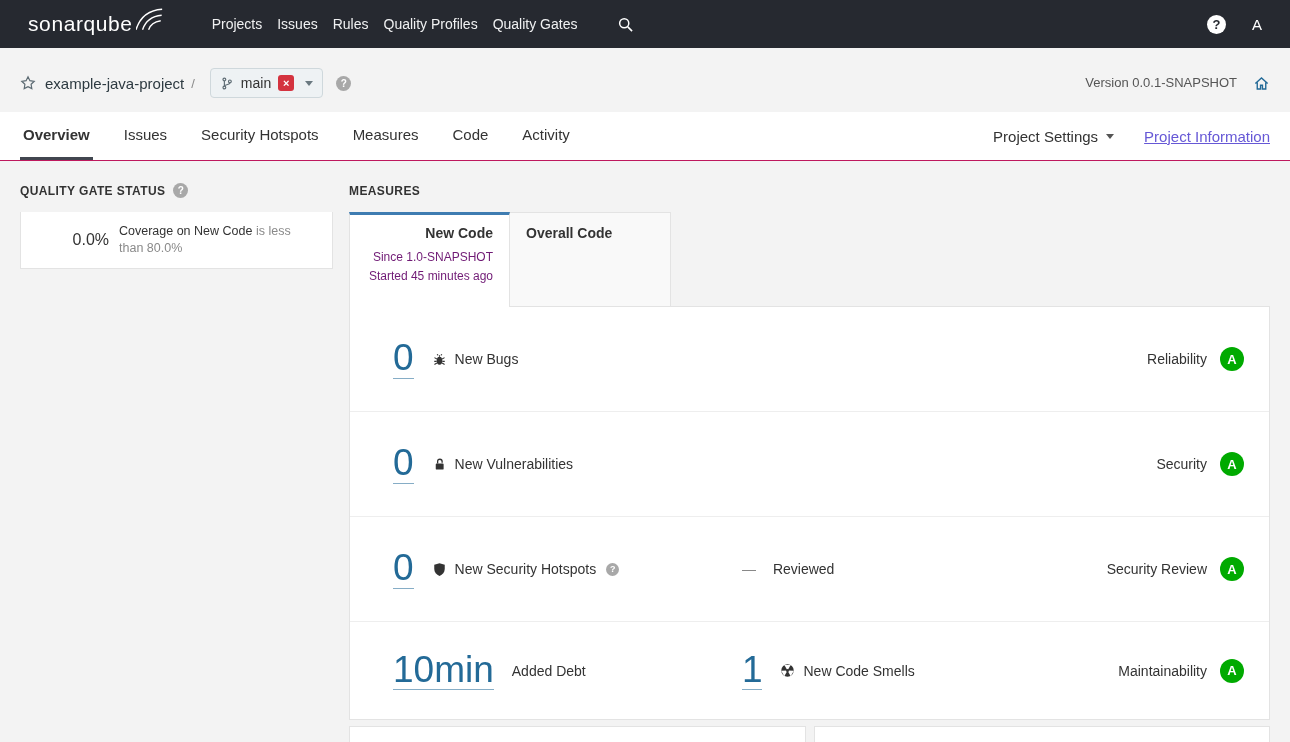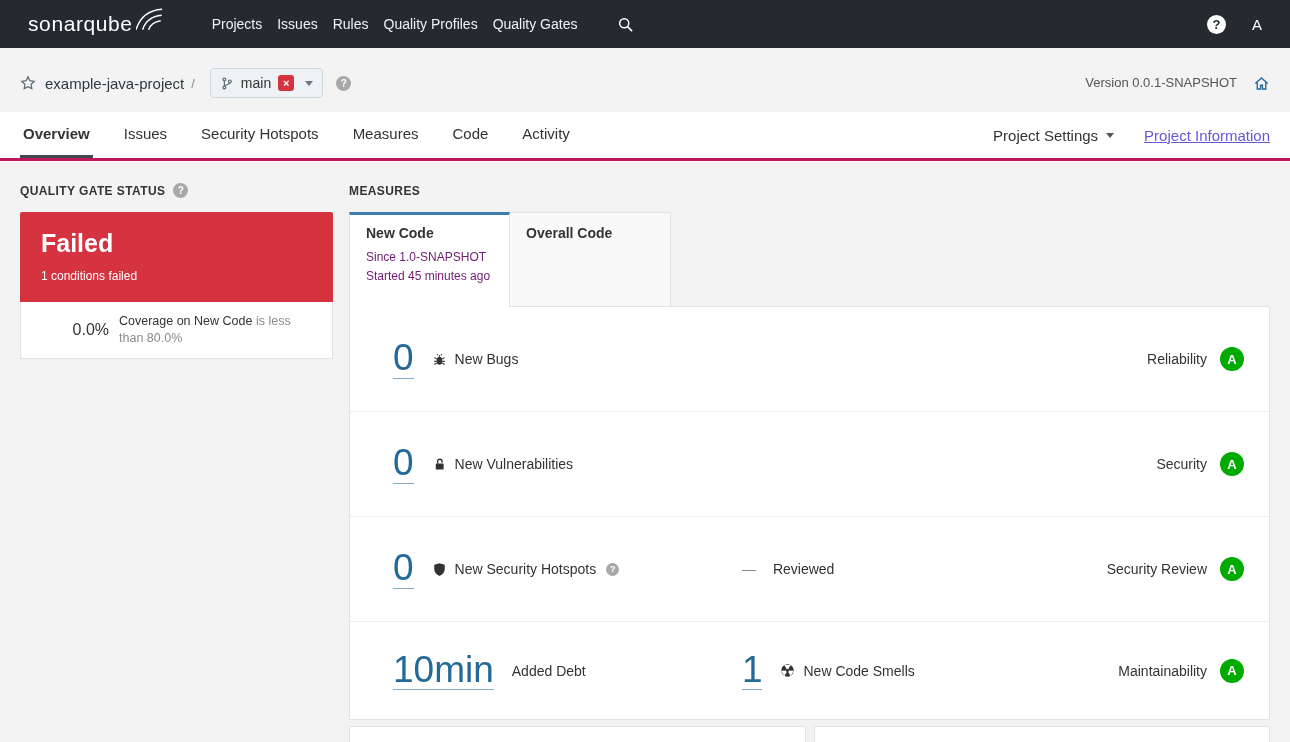--- a/index.html
+++ b/index.html
@@ -38,21 +38,21 @@
   .caret{width:0;height:0;border-left:4px solid transparent;border-right:4px solid transparent;border-top:5px solid #6a7980;}
   .pill-chevron{margin-left:4px;}
   .help-dot{width:15px;height:15px;border-radius:50%;background:#a8a8a8;color:#fff;font-size:10px;font-weight:700;
     display:inline-flex;align-items:center;justify-content:center;flex-shrink:0;}
   .crumb-help{margin-left:13px;cursor:pointer;}
   .crumb-right{margin-left:auto;display:flex;align-items:flex-start;}
   .version{font-size:13px;color:#555;}
   .home-icon{margin-left:16px;display:flex;cursor:pointer;}
 
   
-  .tabbar{height:49px;background:#fff;display:flex;align-items:stretch;padding:0 20px;border-bottom:3px solid #be185d;}
+  .tabbar{height:49px;background:#fff;display:flex;align-items:stretch;padding:0 20px;border-bottom:1px solid #be185d;}
   .tabbar ul{display:flex;gap:28px;}
   .tabbar li{display:flex;align-items:center;font-size:15px;color:#333;border-bottom:3px solid transparent;
     padding:0 3px;cursor:pointer;}
   .tabbar li.active{border-bottom-color:var(--active-tab-underline);font-weight:600;}
   .tab-right{margin-left:auto;display:flex;align-items:center;gap:30px;}
   .proj-settings{display:flex;align-items:center;gap:8px;font-size:15px;color:#333;cursor:pointer;}
   .chev{border-top-color:#555;}
   .proj-info{font-size:15px;color:var(--purple);text-decoration:underline;cursor:pointer;}
 
   
@@ -72,21 +72,21 @@
   .cond-text .metric{color:#333;}
 
   
   .measures{flex:1;min-width:0;display:flex;flex-direction:column;}
   .mtabs{display:flex;position:relative;z-index:2;margin-bottom:-1px;}
   .mtab{width:161px;height:95px;padding:12px 16px;cursor:pointer;}
   .mtab-label{font-size:14px;font-weight:700;color:#333;}
   .mtab-sub{font-size:12px;color:#701a75;margin-top:9px;}
   .mtab-sub + .mtab-sub{margin-top:5px;}
   .mtab.active{background:#fff;border:1px solid var(--panel-border);border-bottom:none;
-    border-top:3px solid var(--tab-accent);padding-top:10px;}
+    border-top:3px solid var(--tab-accent);padding-top:10px;text-align:right;}
   .mtab.inactive{background:#f9f9f9;border:1px solid var(--panel-border);border-left:none;}
   .mpanel{background:#fff;border:1px solid var(--panel-border);}
   .mrow{display:flex;align-items:center;height:105px;padding:0 25px 0 43px;border-bottom:1px solid #eeeeee;}
   .mrow.last{border-bottom:none;height:97px;}
   .col-a{display:flex;align-items:center;width:41%;min-width:0;}
   .col-b{display:flex;align-items:center;flex:1;}
   .col-right{display:flex;align-items:center;margin-left:auto;gap:13px;}
   .big-value{font-size:37px;color:var(--link-blue);border-bottom:1px solid rgba(35,106,151,.55);
     line-height:1.05;cursor:pointer;}
   .mlabel{display:flex;align-items:center;gap:8px;margin-left:18px;font-size:14px;color:#333;justify-content:space-between;}
@@ -186,24 +186,20 @@
   </div>
 </div>
 
 <div class="content">
 
   <aside class="qg">
     <div class="sec-head">
       <span class="sec-title">QUALITY GATE STATUS</span>
       <span class="help-dot">?</span>
     </div>
-    <div class="qg-card">
-      <div class="qg-status">Failed</div>
-      <div class="qg-conditions">1 conditions failed</div>
-    </div>
     <div class="qg-cond">
       <span class="cond-value">0.0%</span>
       <span class="cond-text">
         <span class="metric">Coverage on New Code</span>
         <span>is less than 80.0%</span>
       </span>
     </div>
   </aside>
 
   <section class="measures">

